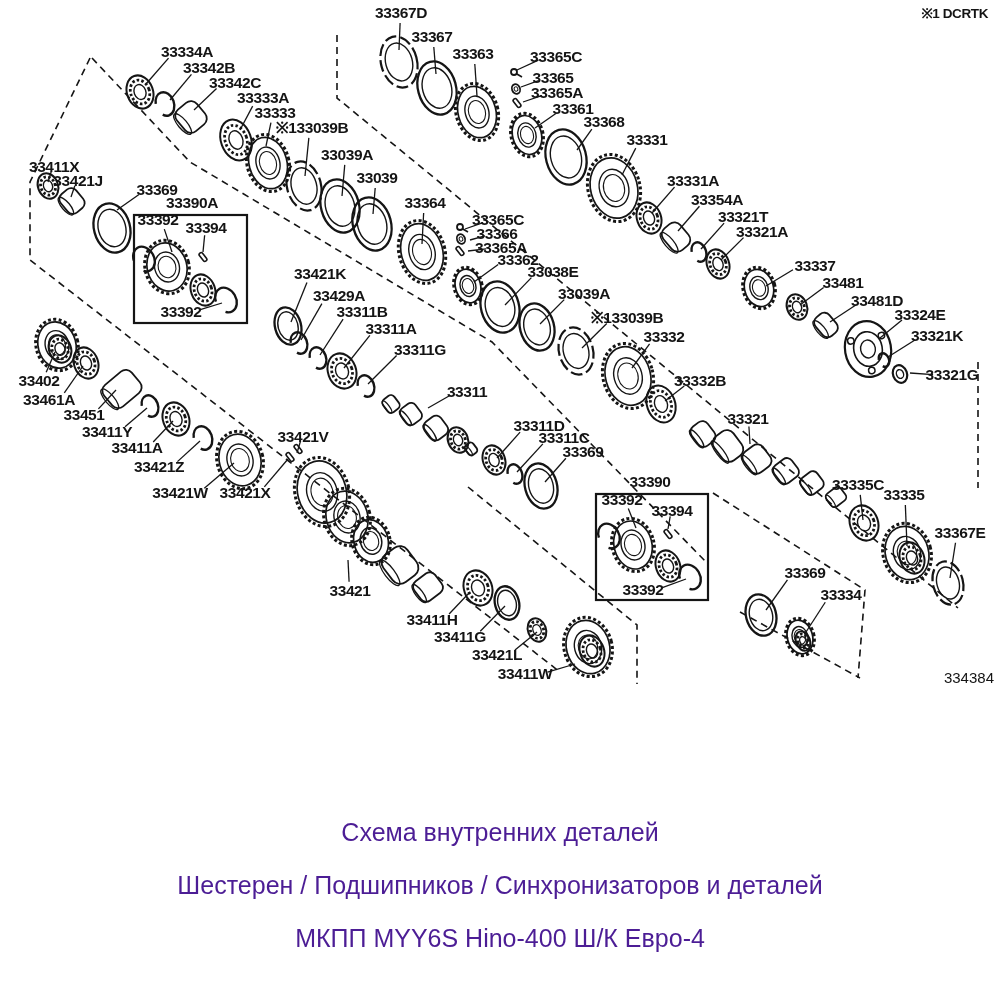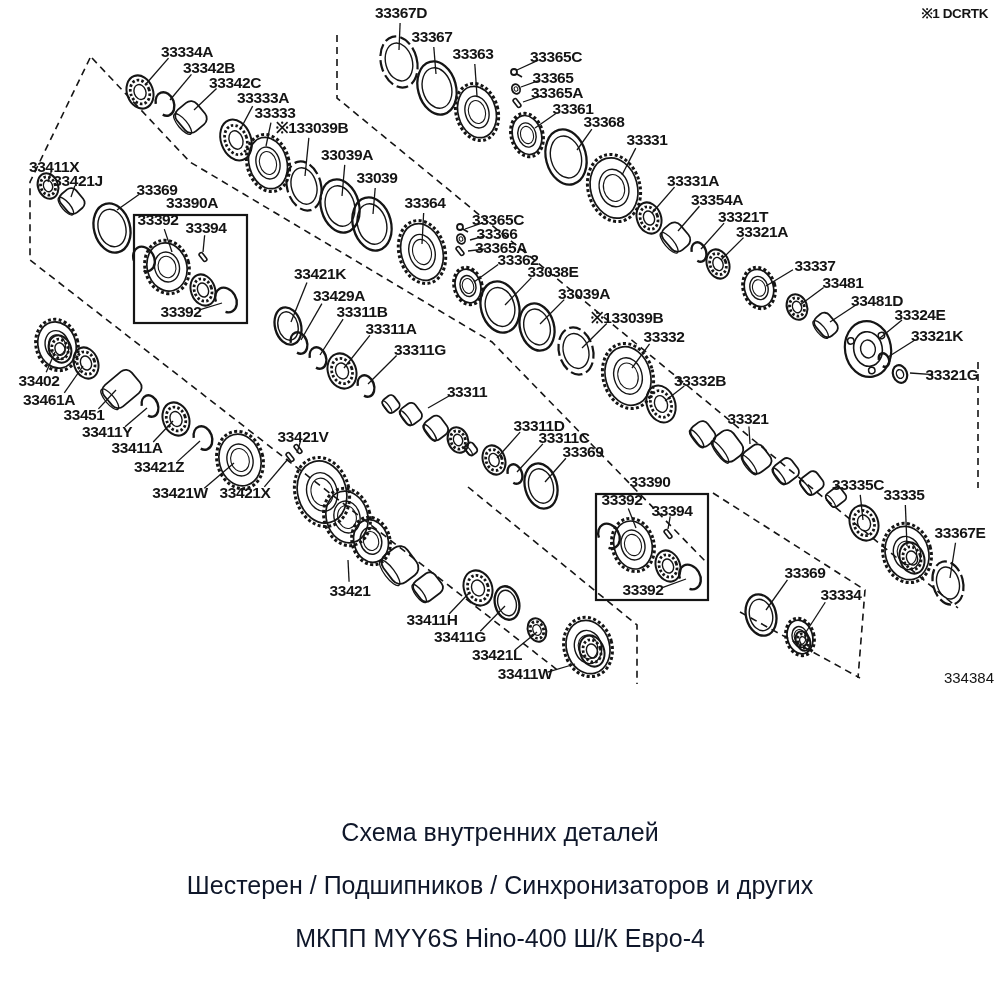--- a/index.html
+++ b/index.html
@@ -3,21 +3,21 @@
 <meta charset="utf-8">
 <style>
   html,body{margin:0;padding:0;background:#fff;width:1000px;height:1000px;overflow:hidden;}
   .page{position:relative;width:1000px;height:1000px;background:#fff;
         font-family:"Liberation Sans",sans-serif;}
   #diagram{position:absolute;top:0;left:0;}
   #diagram text{font-family:"Liberation Sans",sans-serif;font-weight:bold;
                 font-size:15.5px;fill:#141414;letter-spacing:-0.4px;}
   #diagram text.note{font-size:13.5px;}
   #diagram text.diag-num{font-weight:normal;font-size:15px;letter-spacing:0;}
-  .captions{position:absolute;top:806px;left:0;width:1000px;text-align:center;color:#0f172a;}
+  .captions{position:absolute;top:806px;left:0;width:1000px;text-align:center;color:#4c1d95;}
   .captions div{font-size:25px;line-height:53px;font-weight:normal;
                 font-family:"Liberation Sans",sans-serif;}
 </style>
 </head>
 <body>
 
 <div class="page">
   <svg id="diagram" width="1000" height="770" viewBox="0 0 1000 770" xmlns="http://www.w3.org/2000/svg">
     <text class="note" x="988" y="18" text-anchor="end">※1 DCRTK</text>
     <text class="diag-num" x="994" y="683" text-anchor="end">334384</text>
@@ -604,16 +604,16 @@
       <text x="432" y="625" text-anchor="middle">33411H</text>
       <line x1="480.25" y1="631.3269476374851" x2="505" y2="606" stroke="#151515" stroke-width="1.3"></line>
       <text x="460" y="642" text-anchor="middle">33411G</text>
       <line x1="515" y1="650.0152887574192" x2="537" y2="632" stroke="#151515" stroke-width="1.3"></line>
       <text x="497" y="660" text-anchor="middle">33421L</text>
       <line x1="547.5" y1="672.0388386486181" x2="575" y2="664" stroke="#151515" stroke-width="1.3"></line>
       <text x="525" y="679" text-anchor="middle">33411W</text>
     </svg>
   <div class="captions">
     <div>Схема внутренних деталей</div>
-    <div>Шестерен / Подшипников / Синхронизаторов и других</div>
+    <div>Шестерен / Подшипников / Синхронизаторов и деталей</div>
     <div>МКПП MYY6S Hino-400 Ш/К Евро-4</div>
   </div>
 </div>
 
 </body></html>

